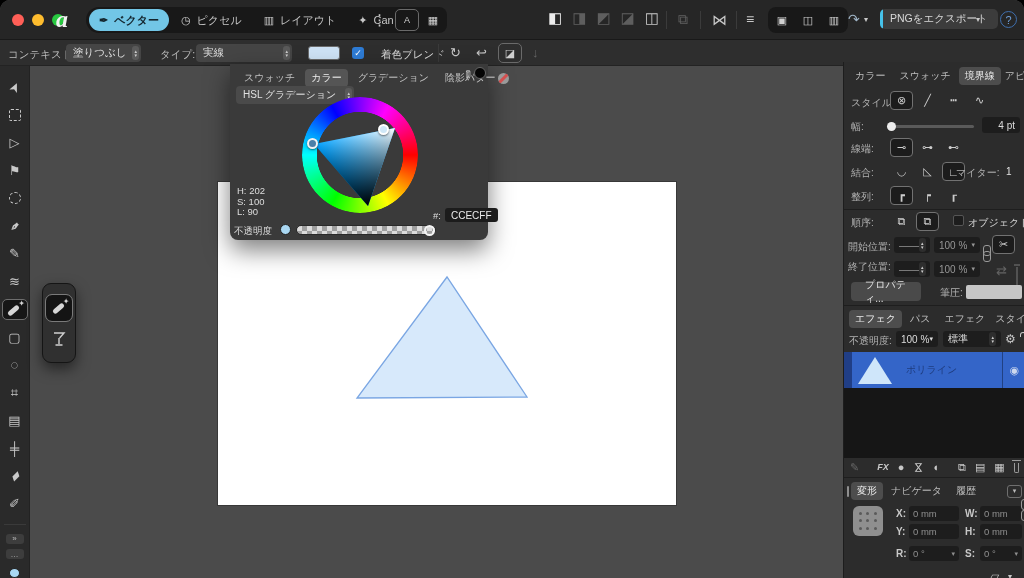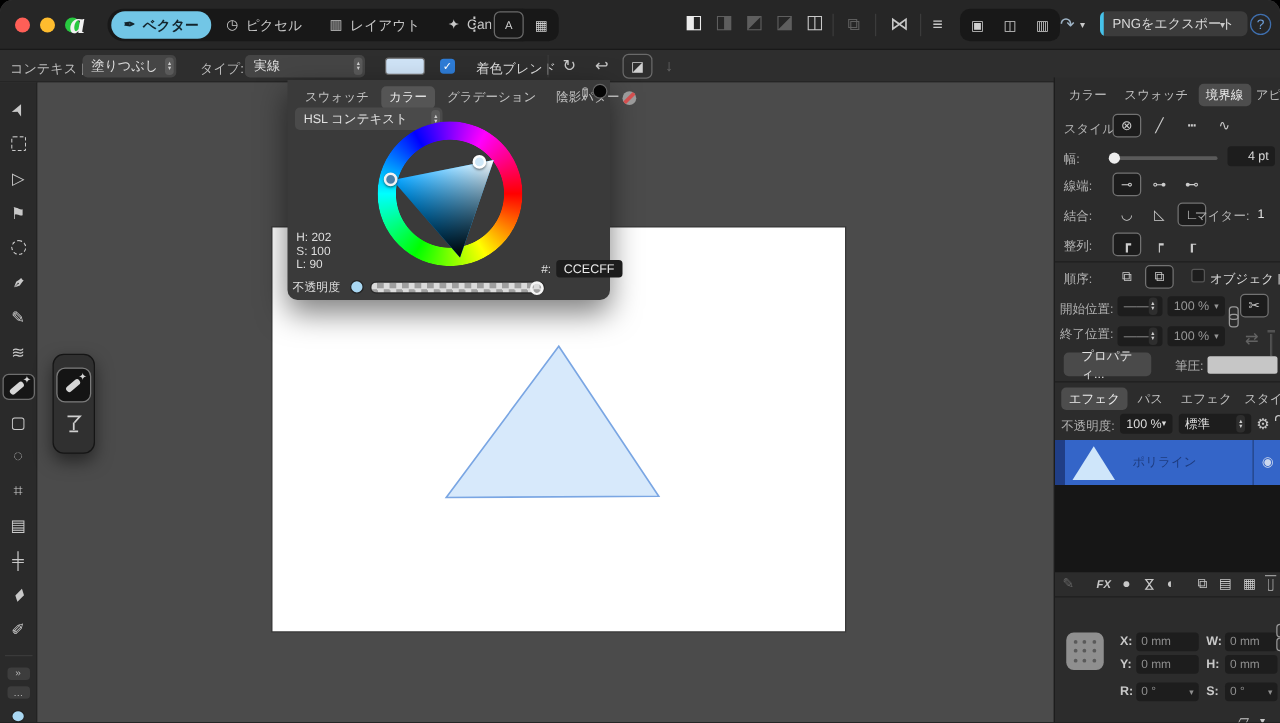--- a/index.html
+++ b/index.html
@@ -278,21 +278,21 @@
       <span class="ptxt sel">カラー</span>
       <span class="ptxt">グラデーション</span>
       <span class="ptxt fx" style="gap:2px">
         <span>陰影パター</span>
         <span class="nodraw"></span>
       </span>
     </div>
     <span class="ab glyph rot135" style="left:232px;top:4px;font-size:13px">✐</span>
     <span class="ab blackchip" style="left:244px;top:3px"></span>
     <div class="ab dd" style="left:6px;top:22px;width:118px;justify-content:space-between;background:#4a4a4a">
-      <span style="font-size:10px">HSL コンテキスト</span>
+      <span style="font-size:10px">HSL グラデーション</span>
       <span class="step">
           <span>▴</span>
           <span>▾</span>
         </span>
     </div>
   </div>
   <div class="ab wheel" style="z-index:6"></div>
   <svg class="ab whl-tri" style="z-index:6" width="116" height="116" viewBox="0 0 116 116">
     <defs>
       <linearGradient id="gw" gradientUnits="userSpaceOnUse" x1="39" y1="78" x2="93" y2="31">
@@ -451,20 +451,28 @@
         <span style="flex:1"></span>
         <span class="glyph" style="font-size:11px">⧉</span>
         <span class="glyph" style="font-size:11px">▤</span>
         <span class="glyph" style="font-size:11px">▦</span>
         <span class="trash"></span>
       </div>
       <div class="hr" style="top:171px"></div>
     </div>
 
     <div class="sec" style="top:416px;height:100px">
+      <div class="ab fx" style="left:3px;top:4px;gap:2px;width:175px">
+        <span class="drag"></span>
+        <span class="tabtxt sel">変形</span>
+        <span class="tabtxt">ナビゲータ</span>
+        <span class="tabtxt">履歴</span>
+        <span style="flex:1"></span>
+        <span class="chev">▾</span>
+      </div>
       <div class="ab anch" style="left:9px;top:28px">
         <i></i>
           <i></i>
           <i></i>
           <i></i>
           <i></i>
           <i></i>
           <i></i>
           <i></i>
           <i></i>

